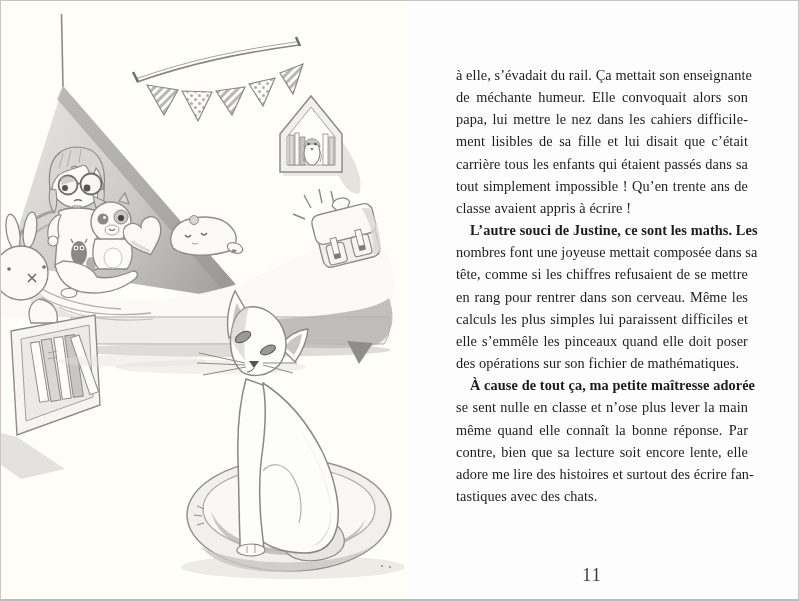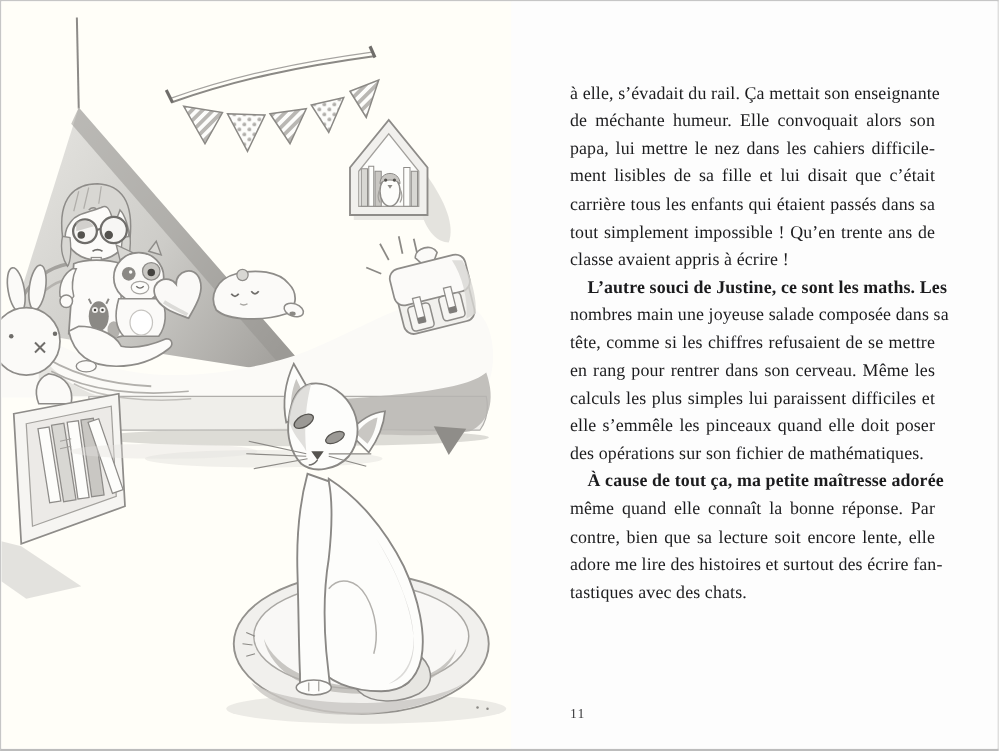--- a/index.html
+++ b/index.html
@@ -16,22 +16,22 @@
     position:absolute;left:455px;top:63px;width:292px;
     font-size:14.3px;line-height:22.15px;color:#1b1b1d;
   }
   .tline{
     text-align:justify;text-align-last:justify;white-space:nowrap;
     letter-spacing:0.1px;
   }
   .tline.indent{text-indent:14px;font-weight:bold;}
   .tline.para-end{text-align-last:left;}
   .page-num{
-    position:absolute;left:455px;top:564px;width:272px;
-    font-size:11px;color:#3a3a3c;letter-spacing:1px;
+    position:absolute;left:455px;top:564px;width:272px;text-align:center;
+    font-size:18px;color:#3a3a3c;letter-spacing:1px;
   }
 </style>
 </head>
 <body>
 
 <div class="screen">
 
   <div class="page-left">
     <svg class="illustration" width="408" height="601" viewBox="0 0 408 601">
       <defs>
@@ -278,29 +278,30 @@
       <div class="tline">à elle, s’évadait du rail. Ça mettait son enseignante</div>
       <div class="tline">de méchante humeur. Elle convoquait alors son</div>
       <div class="tline">papa, lui mettre le nez dans les cahiers difficile-</div>
       <div class="tline">ment lisibles de sa fille et lui disait que c’était</div>
       <div class="tline">carrière tous les enfants qui étaient passés dans sa</div>
       <div class="tline">tout simplement impossible ! Qu’en trente ans de</div>
       <div class="tline para-end">classe avaient appris à écrire !</div>
     </div>
     <div>
       <div class="tline indent">L’autre souci de Justine, ce sont les maths. Les</div>
-      <div class="tline">nombres main une joyeuse salade composée dans sa</div>
+      <div class="tline">nombres font une joyeuse mettait composée dans sa</div>
       <div class="tline">tête, comme si les chiffres refusaient de se mettre</div>
       <div class="tline">en rang pour rentrer dans son cerveau. Même les</div>
       <div class="tline">calculs les plus simples lui paraissent difficiles et</div>
       <div class="tline">elle s’emmêle les pinceaux quand elle doit poser</div>
       <div class="tline para-end">des opérations sur son fichier de mathématiques.</div>
     </div>
     <div>
       <div class="tline indent">À cause de tout ça, ma petite maîtresse adorée</div>
+      <div class="tline">se sent nulle en classe et n’ose plus lever la main</div>
       <div class="tline">même quand elle connaît la bonne réponse. Par</div>
       <div class="tline">contre, bien que sa lecture soit encore lente, elle</div>
       <div class="tline">adore me lire des histoires et surtout des écrire fan-</div>
       <div class="tline para-end">tastiques avec des chats.</div>
     </div>
   </div>
 
   <div class="page-num">11</div>
 
 </div>

